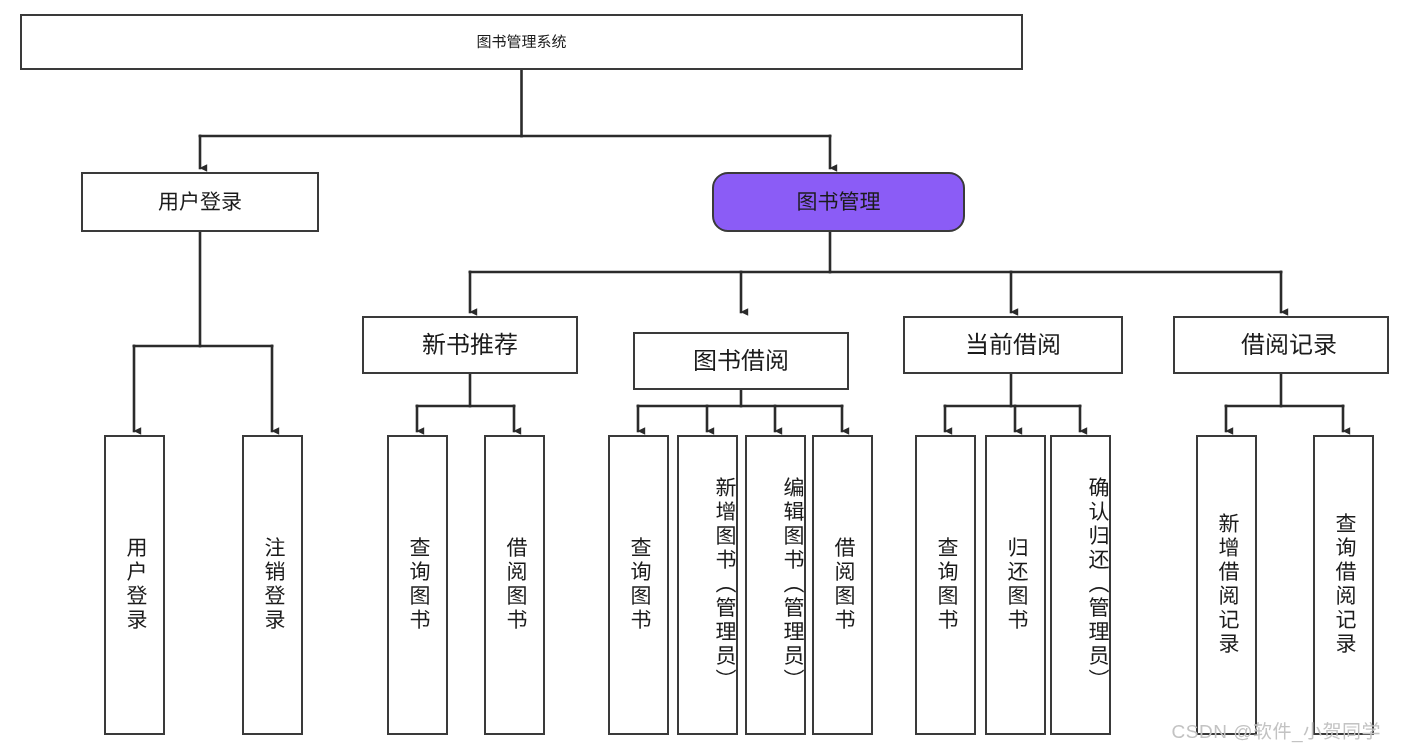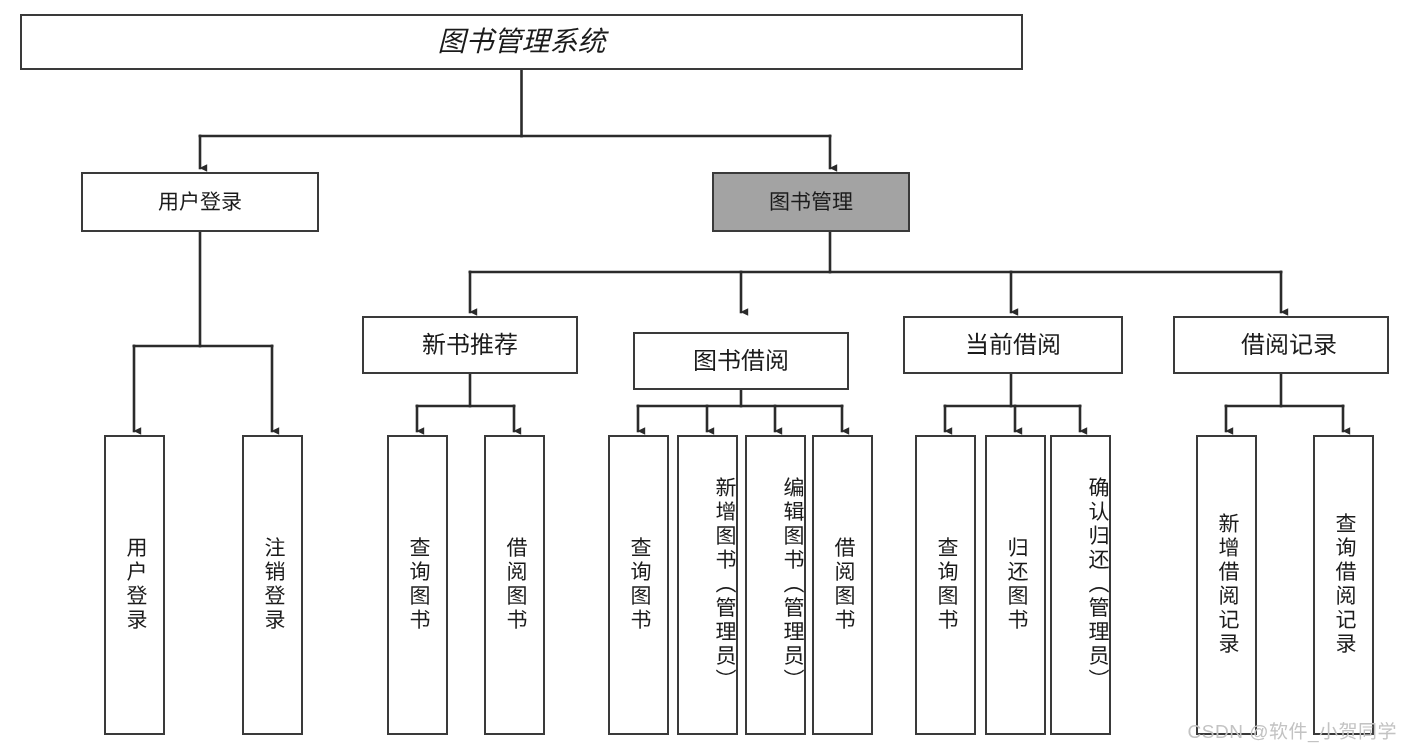--- a/index.html
+++ b/index.html
@@ -32,22 +32,21 @@
     background: #ffffff;
     border: 2px solid #3a3a3a;
     display: flex;
     align-items: center;
     justify-content: center;
     color: #1b1b1b;
     line-height: 1.18;
     text-align: center;
   }
   .node.root {
-    font-size: 28px;
-    font-style: italic;
+    font-size: 15px;
   }
   .node.level1 {
     font-size: 21px;
   }
   .node.level2 {
     font-size: 24px;
   }
   .node.leaf {
     writing-mode: vertical-rl;
     text-orientation: upright;
@@ -60,21 +59,21 @@
   }
   .node.leaf.top {
     align-items: flex-start;
   }
   .node-label {
     display: block;
     white-space: pre-line;
   }
   #watermark {
     position: absolute;
-    right: 8px;
+    right: 24px;
     bottom: 4px;
     font-size: 19px;
     color: #c3c3c3;
     letter-spacing: 0.5px;
     user-select: none;
     white-space: nowrap;
   }
 </style>
 </head>
 <body>
@@ -132,21 +131,21 @@
     </g>
   </svg>
 
   <div class="node root" id="node-root" style="left: 20px; top: 14px; width: 1003px; height: 56px; border-color: rgb(58, 58, 58); background: rgb(255, 255, 255); color: rgb(27, 27, 27);">
     <span class="node-label">图书管理系统</span>
   </div>
 
   <div class="node level1" id="node-user-login" style="left: 81px; top: 172px; width: 238px; height: 60px; border-color: rgb(58, 58, 58); background: rgb(255, 255, 255); color: rgb(27, 27, 27);">
     <span class="node-label">用户登录</span>
   </div>
-  <div class="node level1" id="node-book-manage" style="left: 712px; top: 172px; width: 198px; height: 60px; border-color: rgb(58, 58, 58); background: #a3a3a3; color: rgb(27, 27, 27);">
+  <div class="node level1" id="node-book-manage" style="left: 712px; top: 172px; width: 253px; height: 60px; border-color: rgb(58, 58, 58); background: #8b5cf6; color: rgb(27, 27, 27); border-radius: 16px;">
     <span class="node-label">图书管理</span>
   </div>
 
   <div class="node level2" id="node-new-book-recommend" style="left: 362px; top: 316px; width: 216px; height: 58px; border-color: rgb(58, 58, 58); background: rgb(255, 255, 255); color: rgb(27, 27, 27);">
     <span class="node-label">新书推荐</span>
   </div>
   <div class="node level2" id="node-book-borrow" style="left: 633px; top: 316px; width: 216px; height: 58px; border-color: rgb(58, 58, 58); background: rgb(255, 255, 255); color: rgb(27, 27, 27); margin-top: 16px;">
     <span class="node-label">图书借阅</span>
   </div>
   <div class="node level2" id="node-current-borrow" style="left: 903px; top: 316px; width: 220px; height: 58px; border-color: rgb(58, 58, 58); background: rgb(255, 255, 255); color: rgb(27, 27, 27);">

